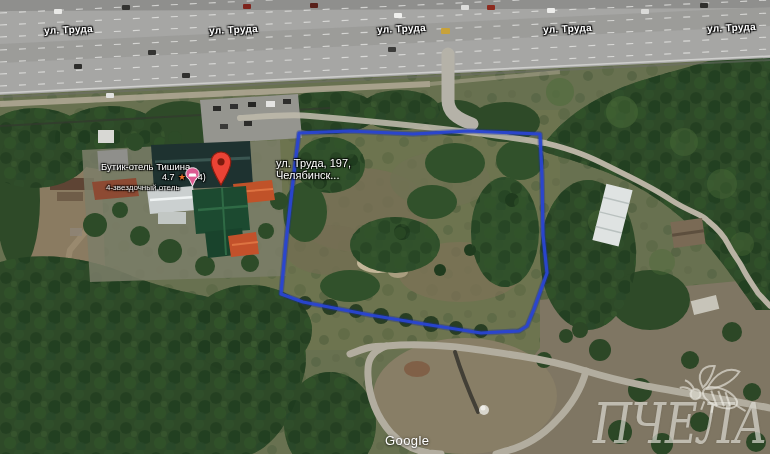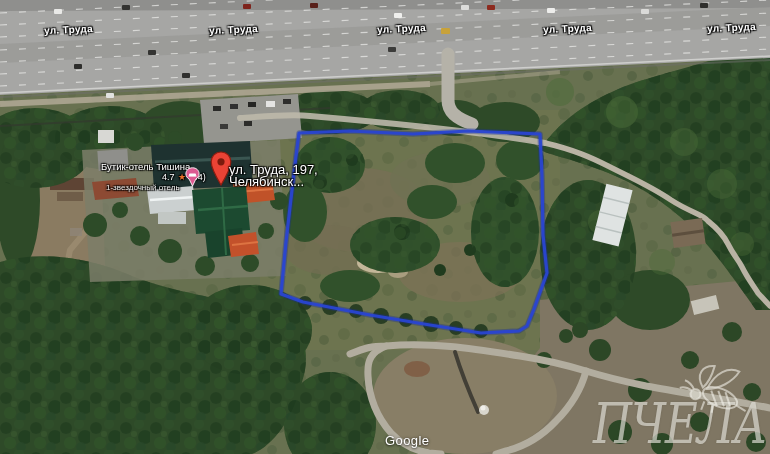--- a/index.html
+++ b/index.html
@@ -12,21 +12,21 @@
   .map-label{
     position:absolute;color:#fff;white-space:nowrap;line-height:1.1;
     text-shadow:-1px -1px 1px rgba(0,0,0,.8),1px -1px 1px rgba(0,0,0,.8),
                 -1px 1px 1px rgba(0,0,0,.8),1px 1px 1px rgba(0,0,0,.8),0 0 3px rgba(0,0,0,.6);
   }
   .street-label{font-size:10px;font-weight:bold;letter-spacing:.3px;transform:rotate(-2.6deg);}
   .hotel-name{left:101px;top:162px;font-size:9.5px;font-weight:normal;cursor:pointer;}
   .hotel-rating{left:124px;top:173px;font-size:9px;cursor:pointer;padding-left:38px;}
   .hotel-rating .star{color:#e8702a;font-size:9px;padding:0 1px;}
   .hotel-cat{left:106px;top:184px;font-size:8px;color:#ececec;}
-  .addr{left:229px;top:164px;font-size:13px;line-height:11.5px;}
+  .addr{left:229px;top:158px;font-size:11px;line-height:11.5px;padding-left:47px;}
   .google-mark{
     position:absolute;left:385px;top:433px;font-size:13px;font-weight:400;color:#fff;
     letter-spacing:.4px;text-shadow:0 0 3px rgba(0,0,0,.55),0 1px 2px rgba(0,0,0,.5);
   }
   .pchela{position:absolute;left:1px;top:0;width:100%;height:100%;pointer-events:none;font-style:italic;}
   .pchela-text{
     position:absolute;left:592px;top:396px;
     font-family:"DejaVu Serif",serif;font-size:56px;line-height:1;
     color:rgba(240,239,230,.62);letter-spacing:-1px;
     transform:scaleX(.8);transform-origin:left top;white-space:nowrap;
@@ -309,21 +309,21 @@
   <span class="map-label street-label" style="left:377px;top:23px">ул. Труда</span>
   <span class="map-label street-label" style="left:543px;top:23px">ул. Труда</span>
   <span class="map-label street-label" style="left:707px;top:22px">ул. Труда</span>
 
   <div class="map-label hotel-name">Бутик-отель Тишина</div>
   <div class="map-label hotel-rating">
     <span>4.7</span>
     <span class="star">★</span>
     <span>(84)</span>
   </div>
-  <div class="map-label hotel-cat">1-звездочный отель</div>
+  <div class="map-label hotel-cat">4-звездочный отель</div>
 
   <svg class="lodging-pin" width="15" height="20" viewBox="0 0 15 20">
     <path d="M7.5 0.8 C3.6 0.8 0.9 3.4 0.9 6.9 C0.9 9.2 2.2 10.9 4.2 12.2 L7.5 19 L10.8 12.2 C12.8 10.9 14.1 9.2 14.1 6.9 C14.1 3.4 11.4 0.8 7.5 0.8 Z" fill="#dd5a92" stroke="rgba(255,255,255,.9)" stroke-width="1"></path>
     <g>
       <rect x="4" y="6.4" width="7" height="2.6" rx="1" fill="#fff"></rect>
       <rect x="3.6" y="8.4" width="7.8" height="1.2" fill="#fff"></rect>
     </g>
   </svg>
 
   <svg class="pin" width="22" height="36" viewBox="0 0 22 36">

